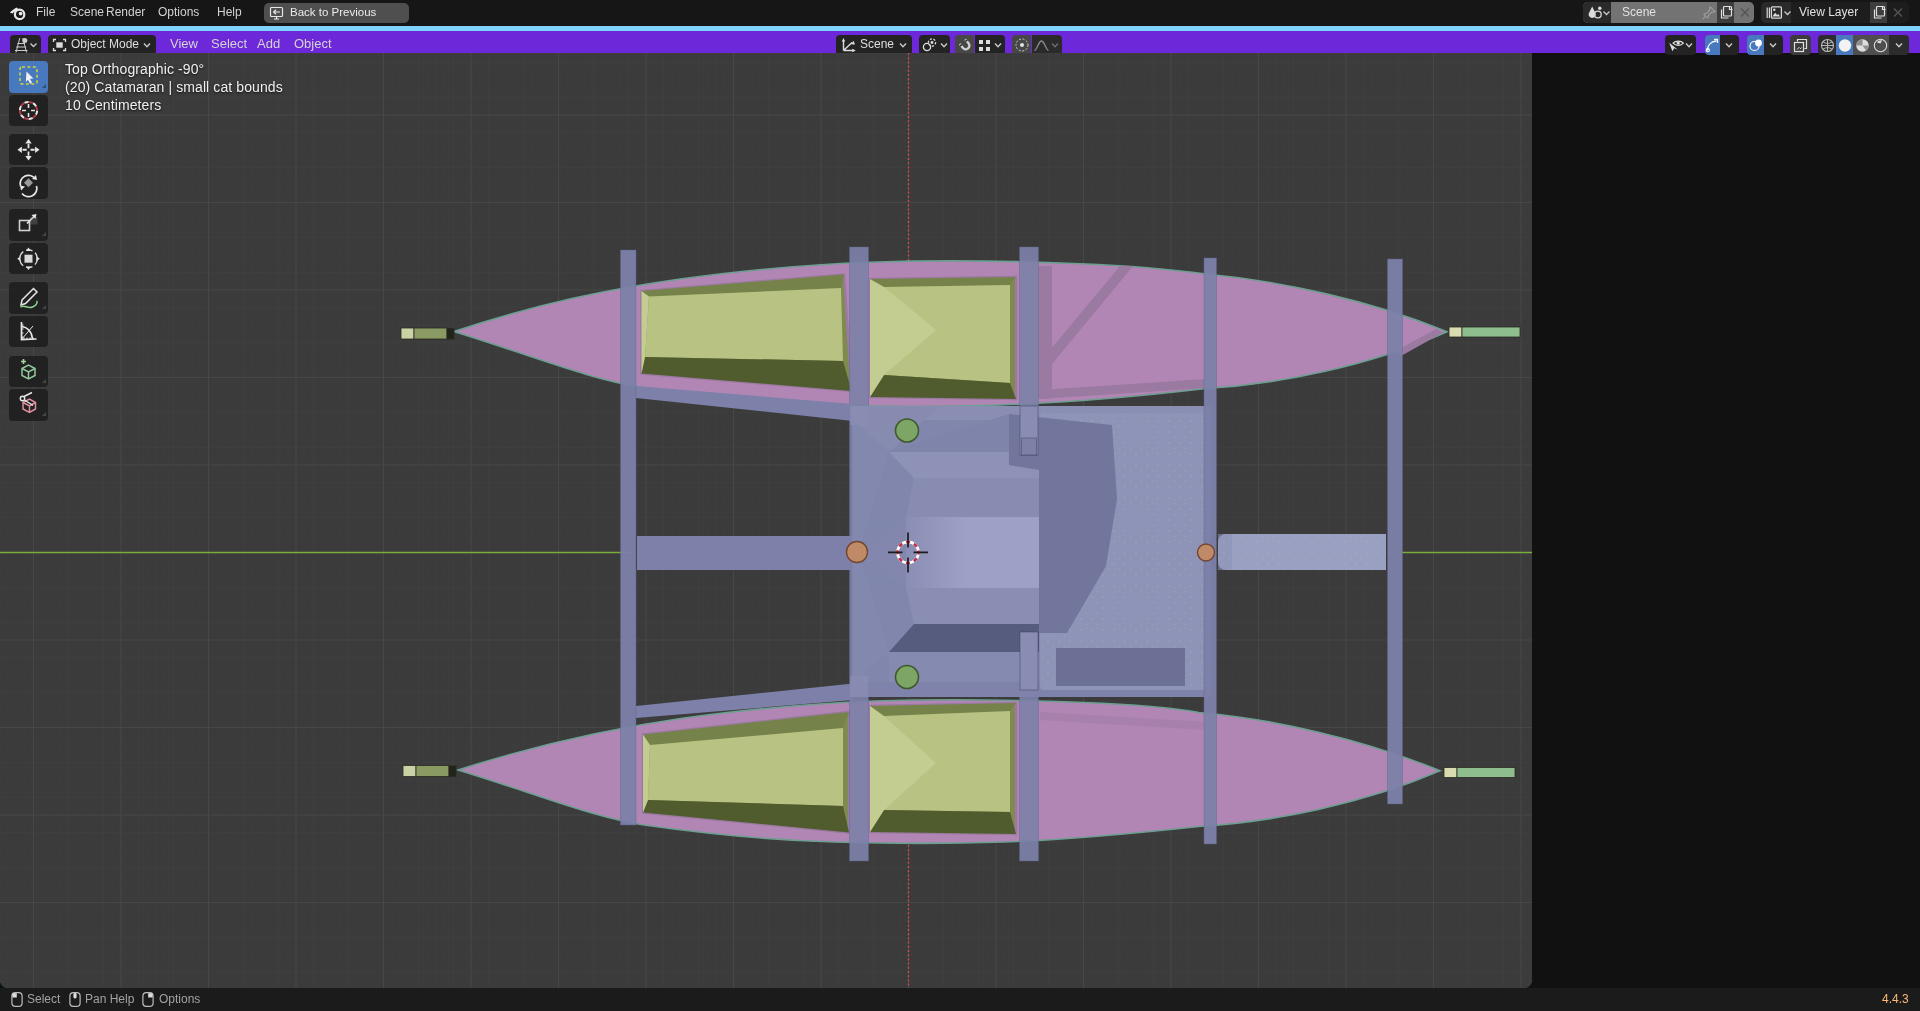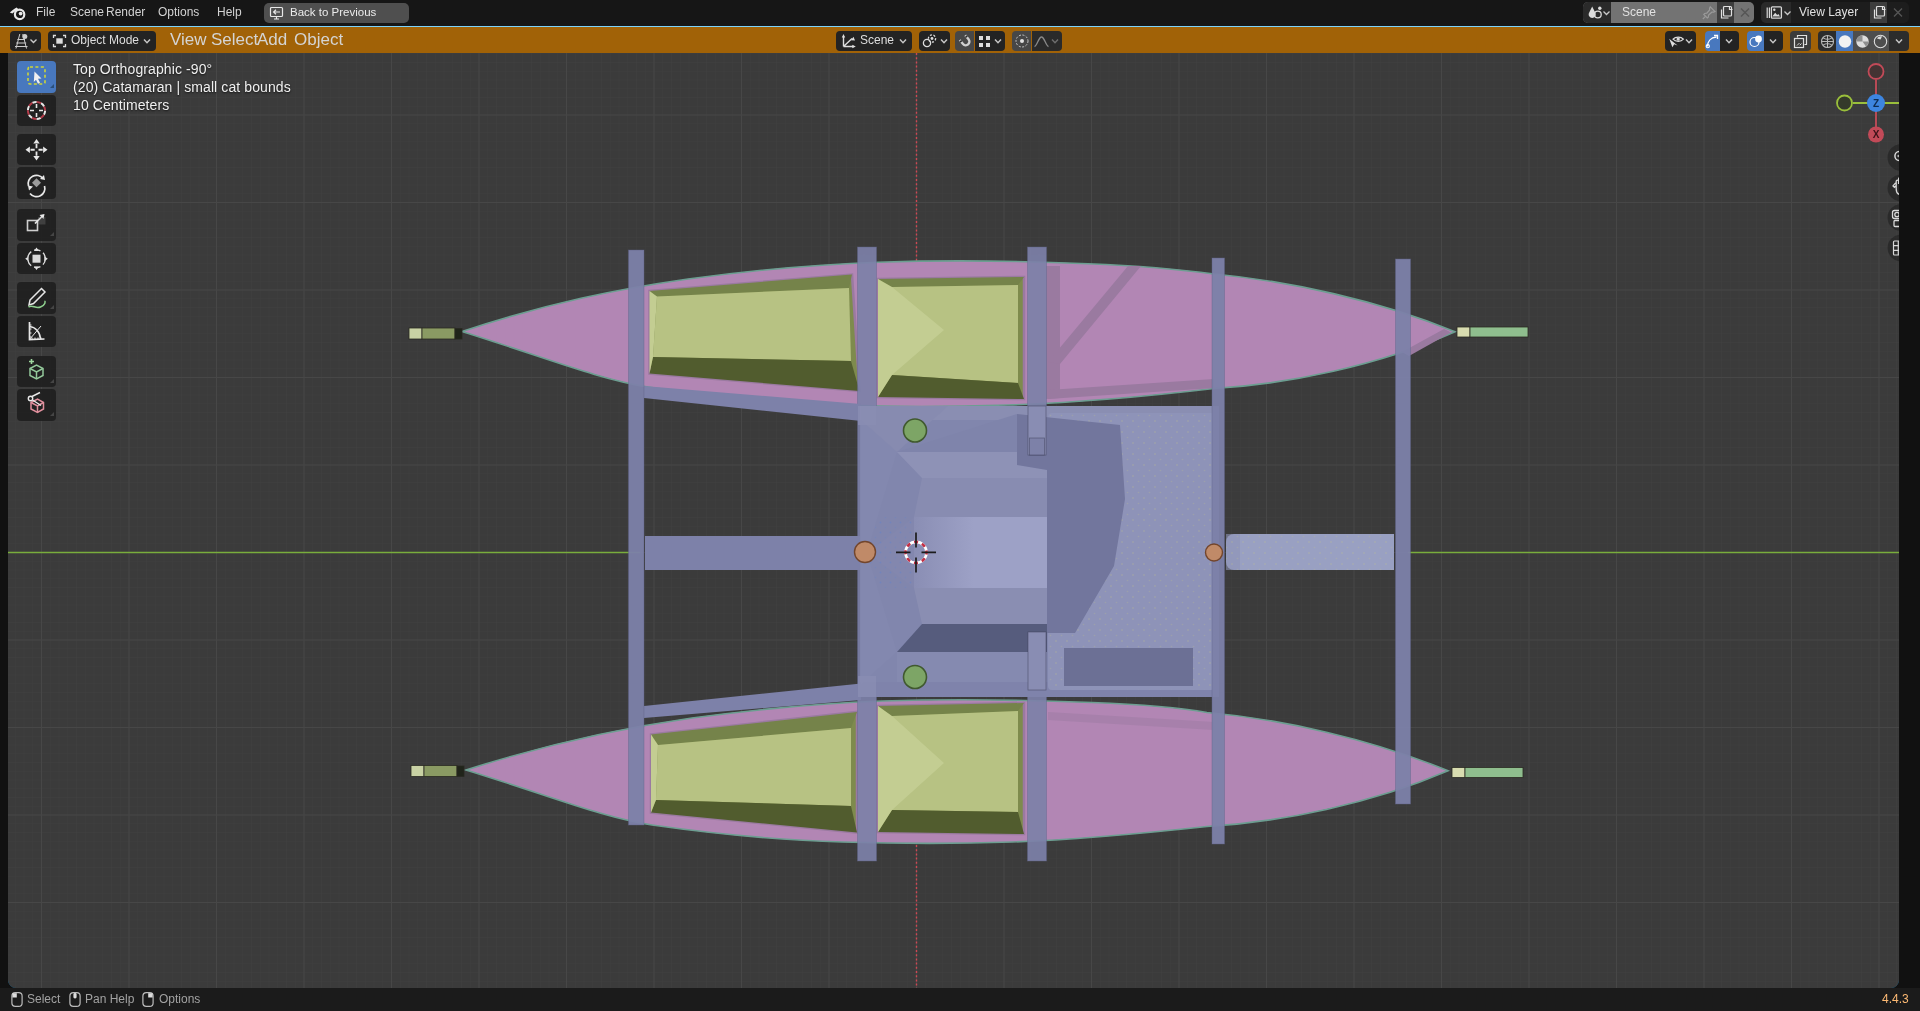--- a/index.html
+++ b/index.html
@@ -1,21 +1,21 @@
 <!DOCTYPE html>
 <html><head><meta charset="utf-8">
 <style>
 *{margin:0;padding:0;box-sizing:border-box}
 html,body{width:1920px;height:1011px;overflow:hidden;background:#111;font-family:"Liberation Sans",sans-serif;}
 .abs{position:absolute}
 #topbar{position:absolute;left:0;top:0;width:1920px;height:26px;background:#161616}
 #topbar .menu{position:absolute;top:0;height:26px;line-height:25px;font-size:12px;color:#d2d2d2}
-#hdr{position:absolute;left:0;top:26px;width:1920px;height:27px;background:#a16207;border-top:1px solid #7dd3fc}
-#hdr .menu{position:absolute;top:0;height:27px;line-height:26px;font-size:17px;color:#d4d4d4}
-#vp{position:absolute;left:8px;top:53px;width:1891px;height:935px;background:#0369a1;border-radius:0 0 8px 8px;overflow:hidden}
+#hdr{position:absolute;left:0;top:26px;width:1920px;height:27px;background:#6d28d9;border-top:5px solid #7dd3fc}
+#hdr .menu{position:absolute;top:0;height:27px;line-height:26px;font-size:13px;color:#d4d4d4}
+#vp{position:absolute;left:0;top:53px;width:1532px;height:935px;background:#0369a1;border-radius:0 0 8px 8px;overflow:hidden}
 #status{position:absolute;left:0;top:988px;width:1920px;height:23px;background:#1b1b1b}
 .stx{position:absolute;top:0;height:23px;line-height:22px;font-size:12px;color:#a2a2a2}
 .ovl{position:absolute;color:#f0f0f0;font-size:14px;line-height:18px;text-shadow:0 1px 2px rgba(0,0,0,.7);letter-spacing:.1px}
 .tbtn{position:absolute;left:9px;width:39px;height:31.5px;background:rgba(32,32,32,.92);border-radius:4px}
 .tbtn.act{background:#4878be}
 .tbtn svg{position:absolute;left:0;top:0}
 </style></head><body>
 <div id="topbar">
 <svg class="abs" style="left:9px;top:5px" width="17" height="16" viewBox="0 0 17 16">
  <circle cx="10.6" cy="9.4" r="4.7" fill="none" stroke="#e8e8e8" stroke-width="2.2"></circle>

